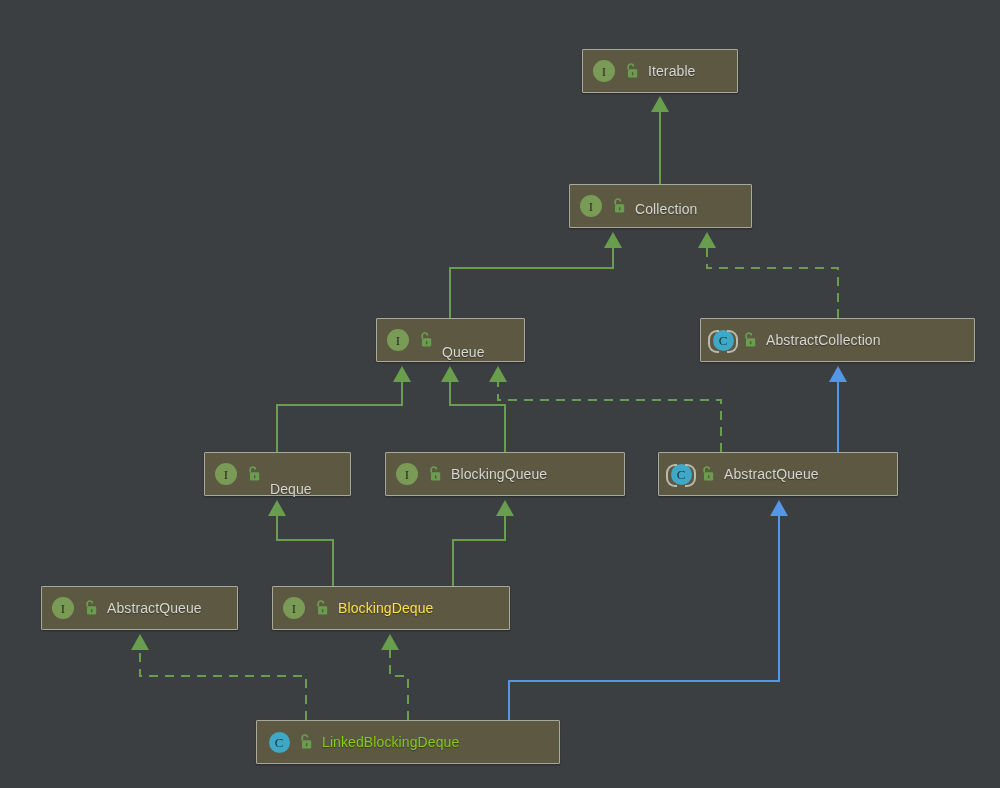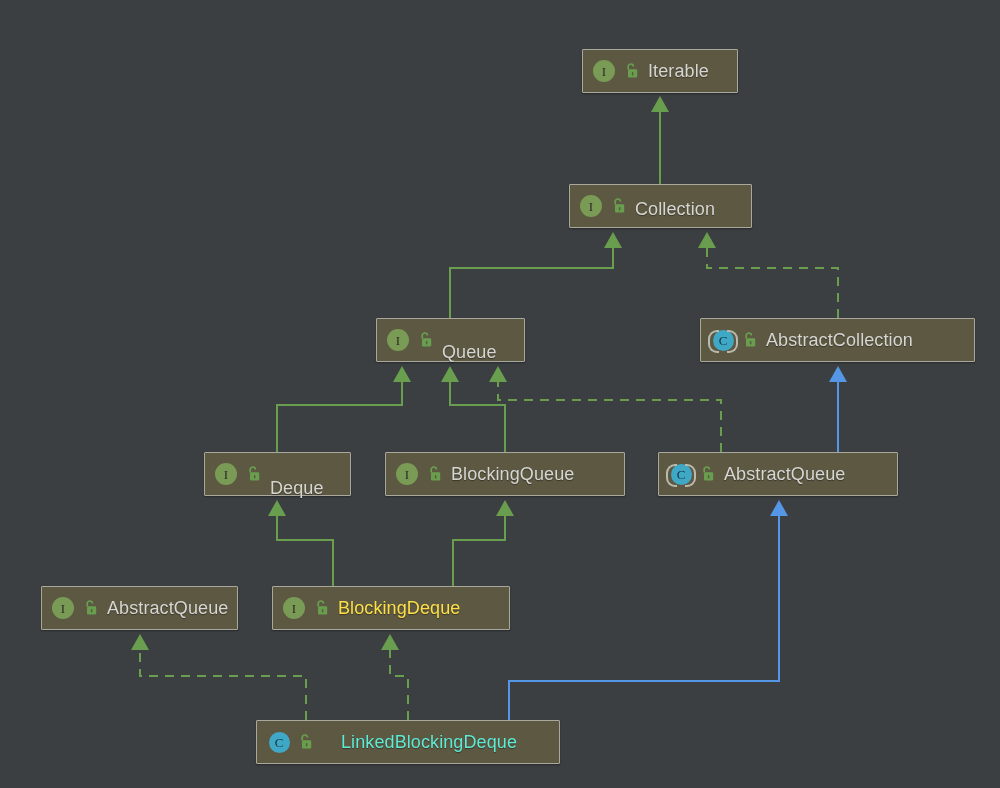--- a/index.html
+++ b/index.html
@@ -100,21 +100,21 @@
   }
   .lock-icon {
     flex: 0 0 auto;
     width: 16px;
     height: 18px;
     margin-right: 8px;
     margin-left: 1px;
   }
   .node-label {
     color: #d6d6d2;
-    font-size: 18px;
+    font-size: 14px;
     white-space: nowrap;
     letter-spacing: 0.1px;
     text-shadow: 0 1px 1px rgba(0,0,0,0.4);
   }
 </style>
 </head>
 <body>
 
 <div id="canvas">
   <svg id="edge-layer" viewBox="0 0 1000 788">
@@ -255,16 +255,16 @@
         <span class="node-icon">
           <span class="abstract-wrap">
             <span class="ico-class" style="background: rgb(63, 168, 198);">C</span>
           </span>
         </span>
         <span class="lock-icon"><svg viewBox="0 0 16 18" width="16" height="18" aria-hidden="true">
             <path d="M4.2 7.4 V4.6 a2.6 2.6 0 0 1 5.2 0" fill="none" stroke="#6a9e4f" stroke-width="1.7"></path>
             <rect x="4.0" y="7.2" width="9.2" height="8.4" rx="1.3" fill="#6a9e4f"></rect>
             <rect x="7.9" y="10.0" width="1.5" height="3.4" rx="0.7" fill="#5d5842"></rect>
           </svg></span>
-        <span class="node-label" style="color: #5eead4; margin-left: 19px;">LinkedBlockingDeque</span>
+        <span class="node-label" style="color: #84cc16;">LinkedBlockingDeque</span>
       </div>
     </div>
 </div>
 
 </body></html>

